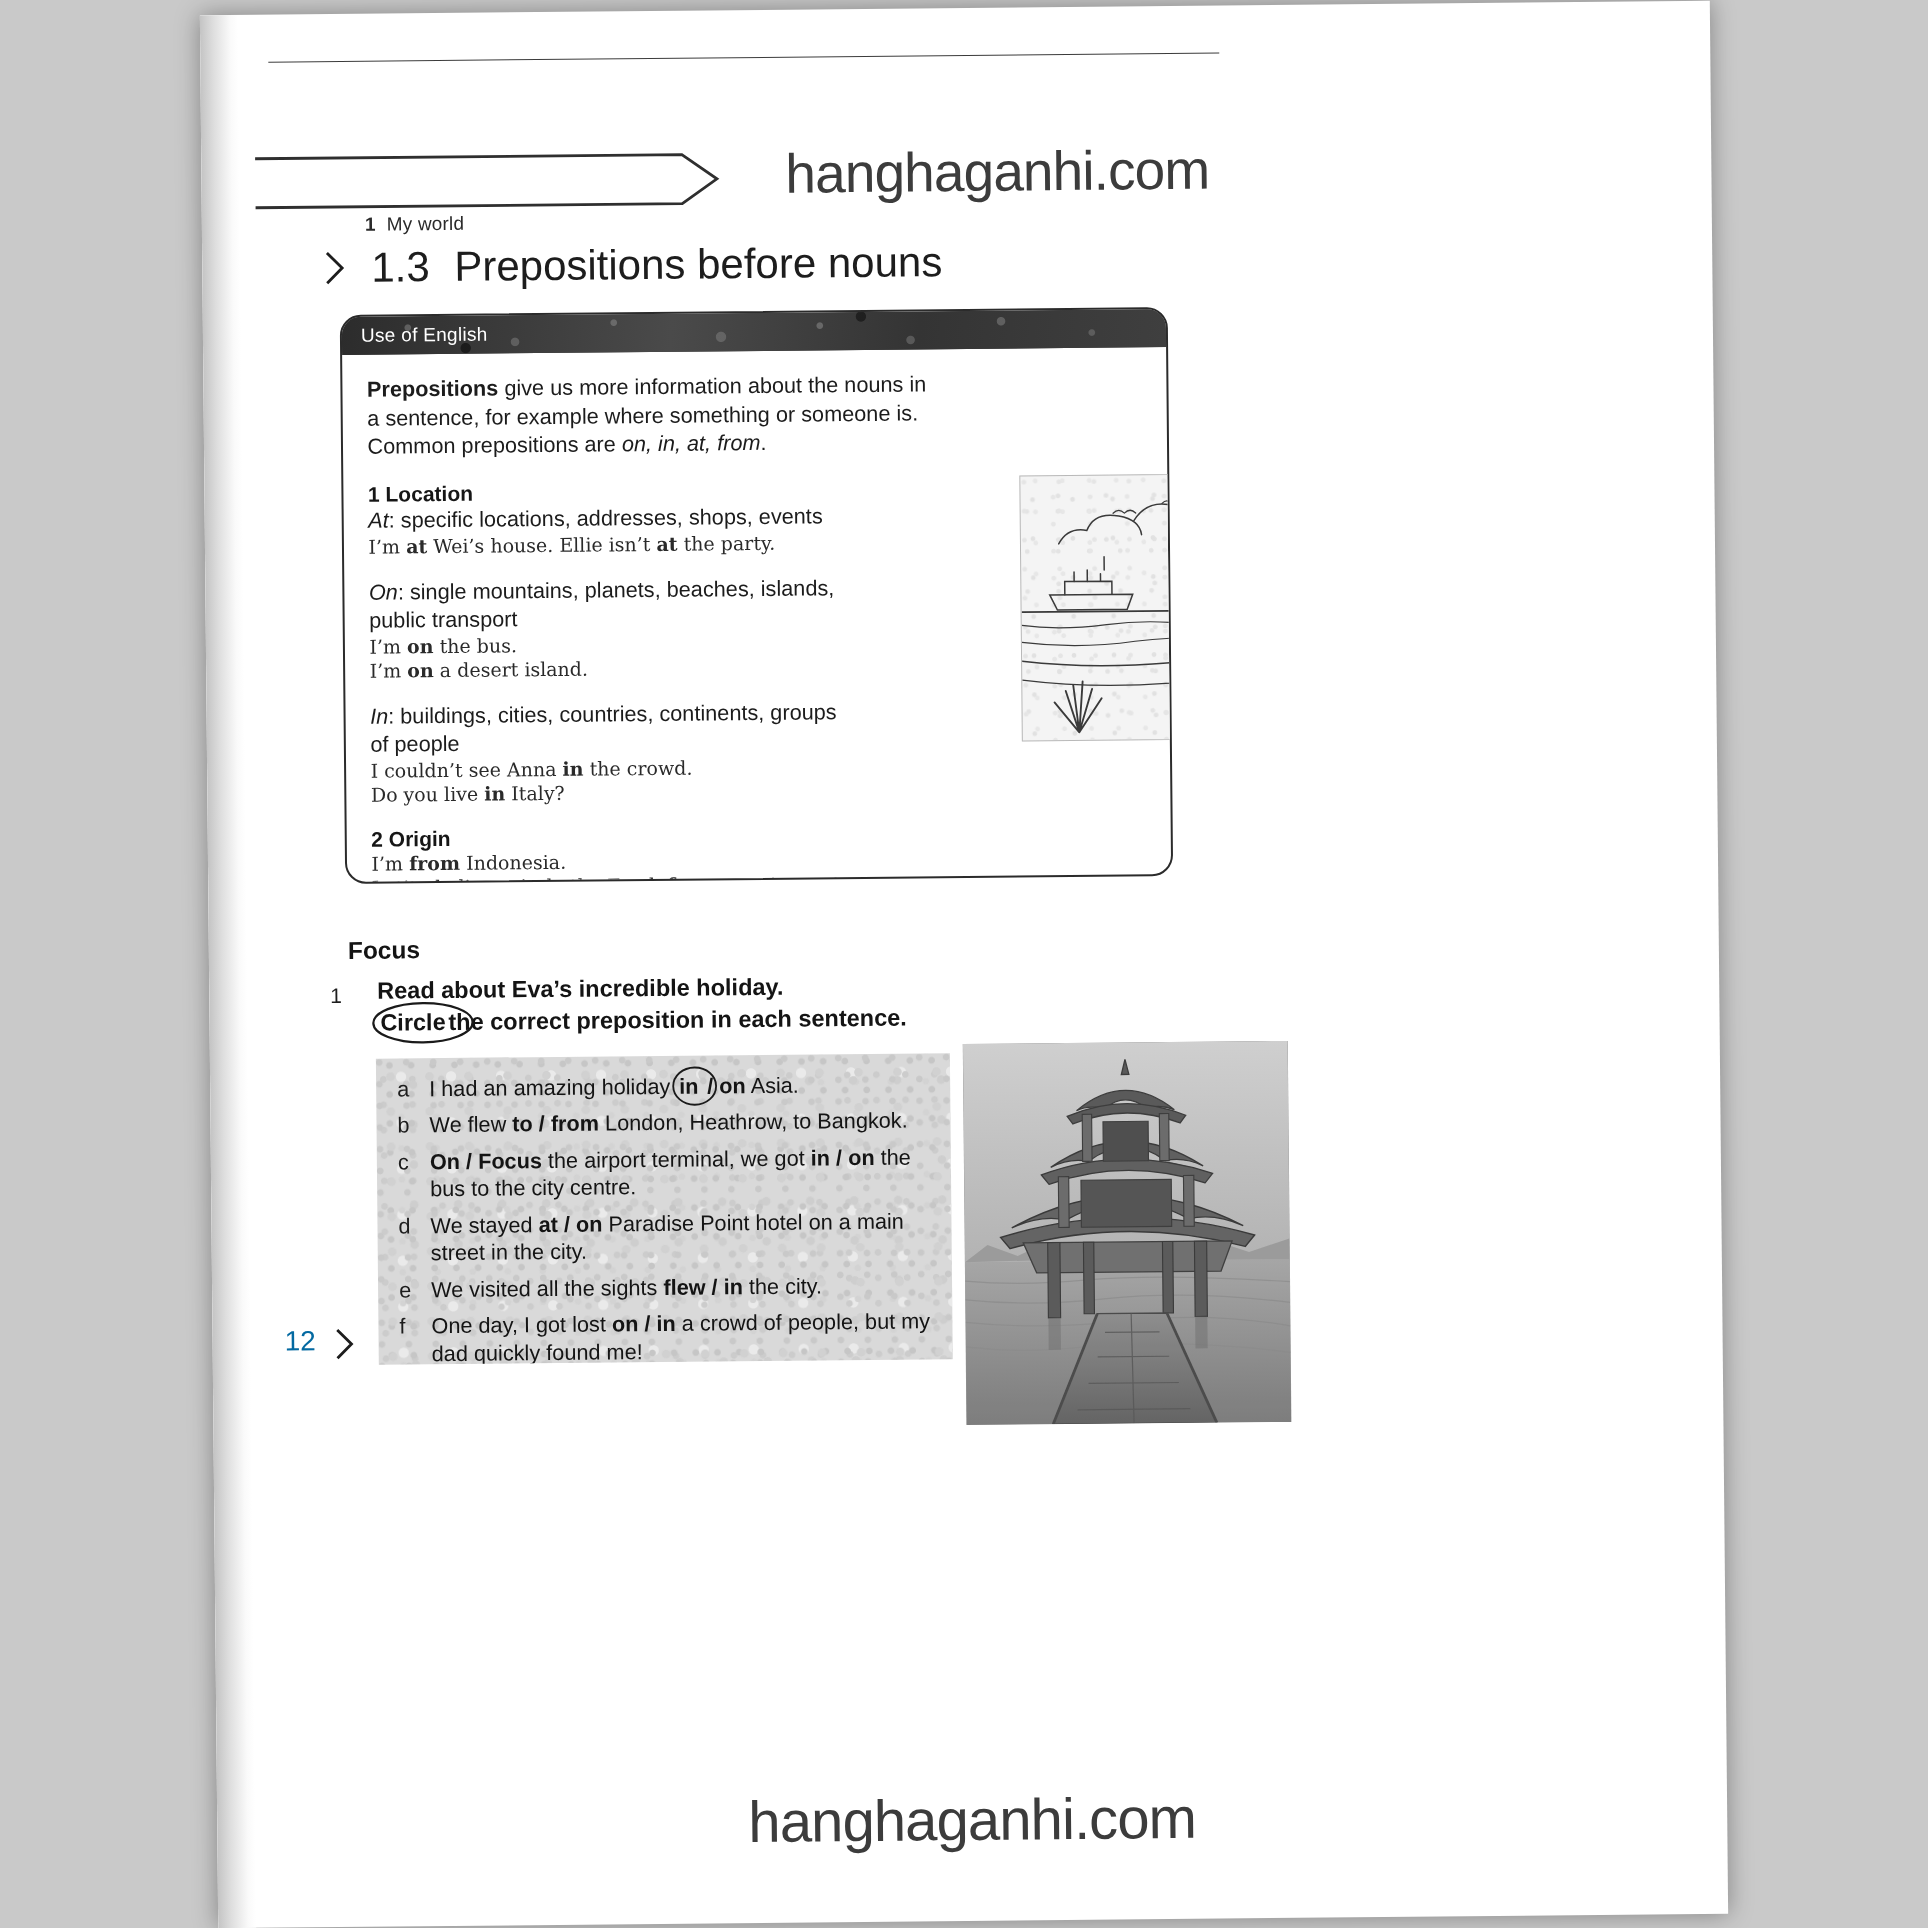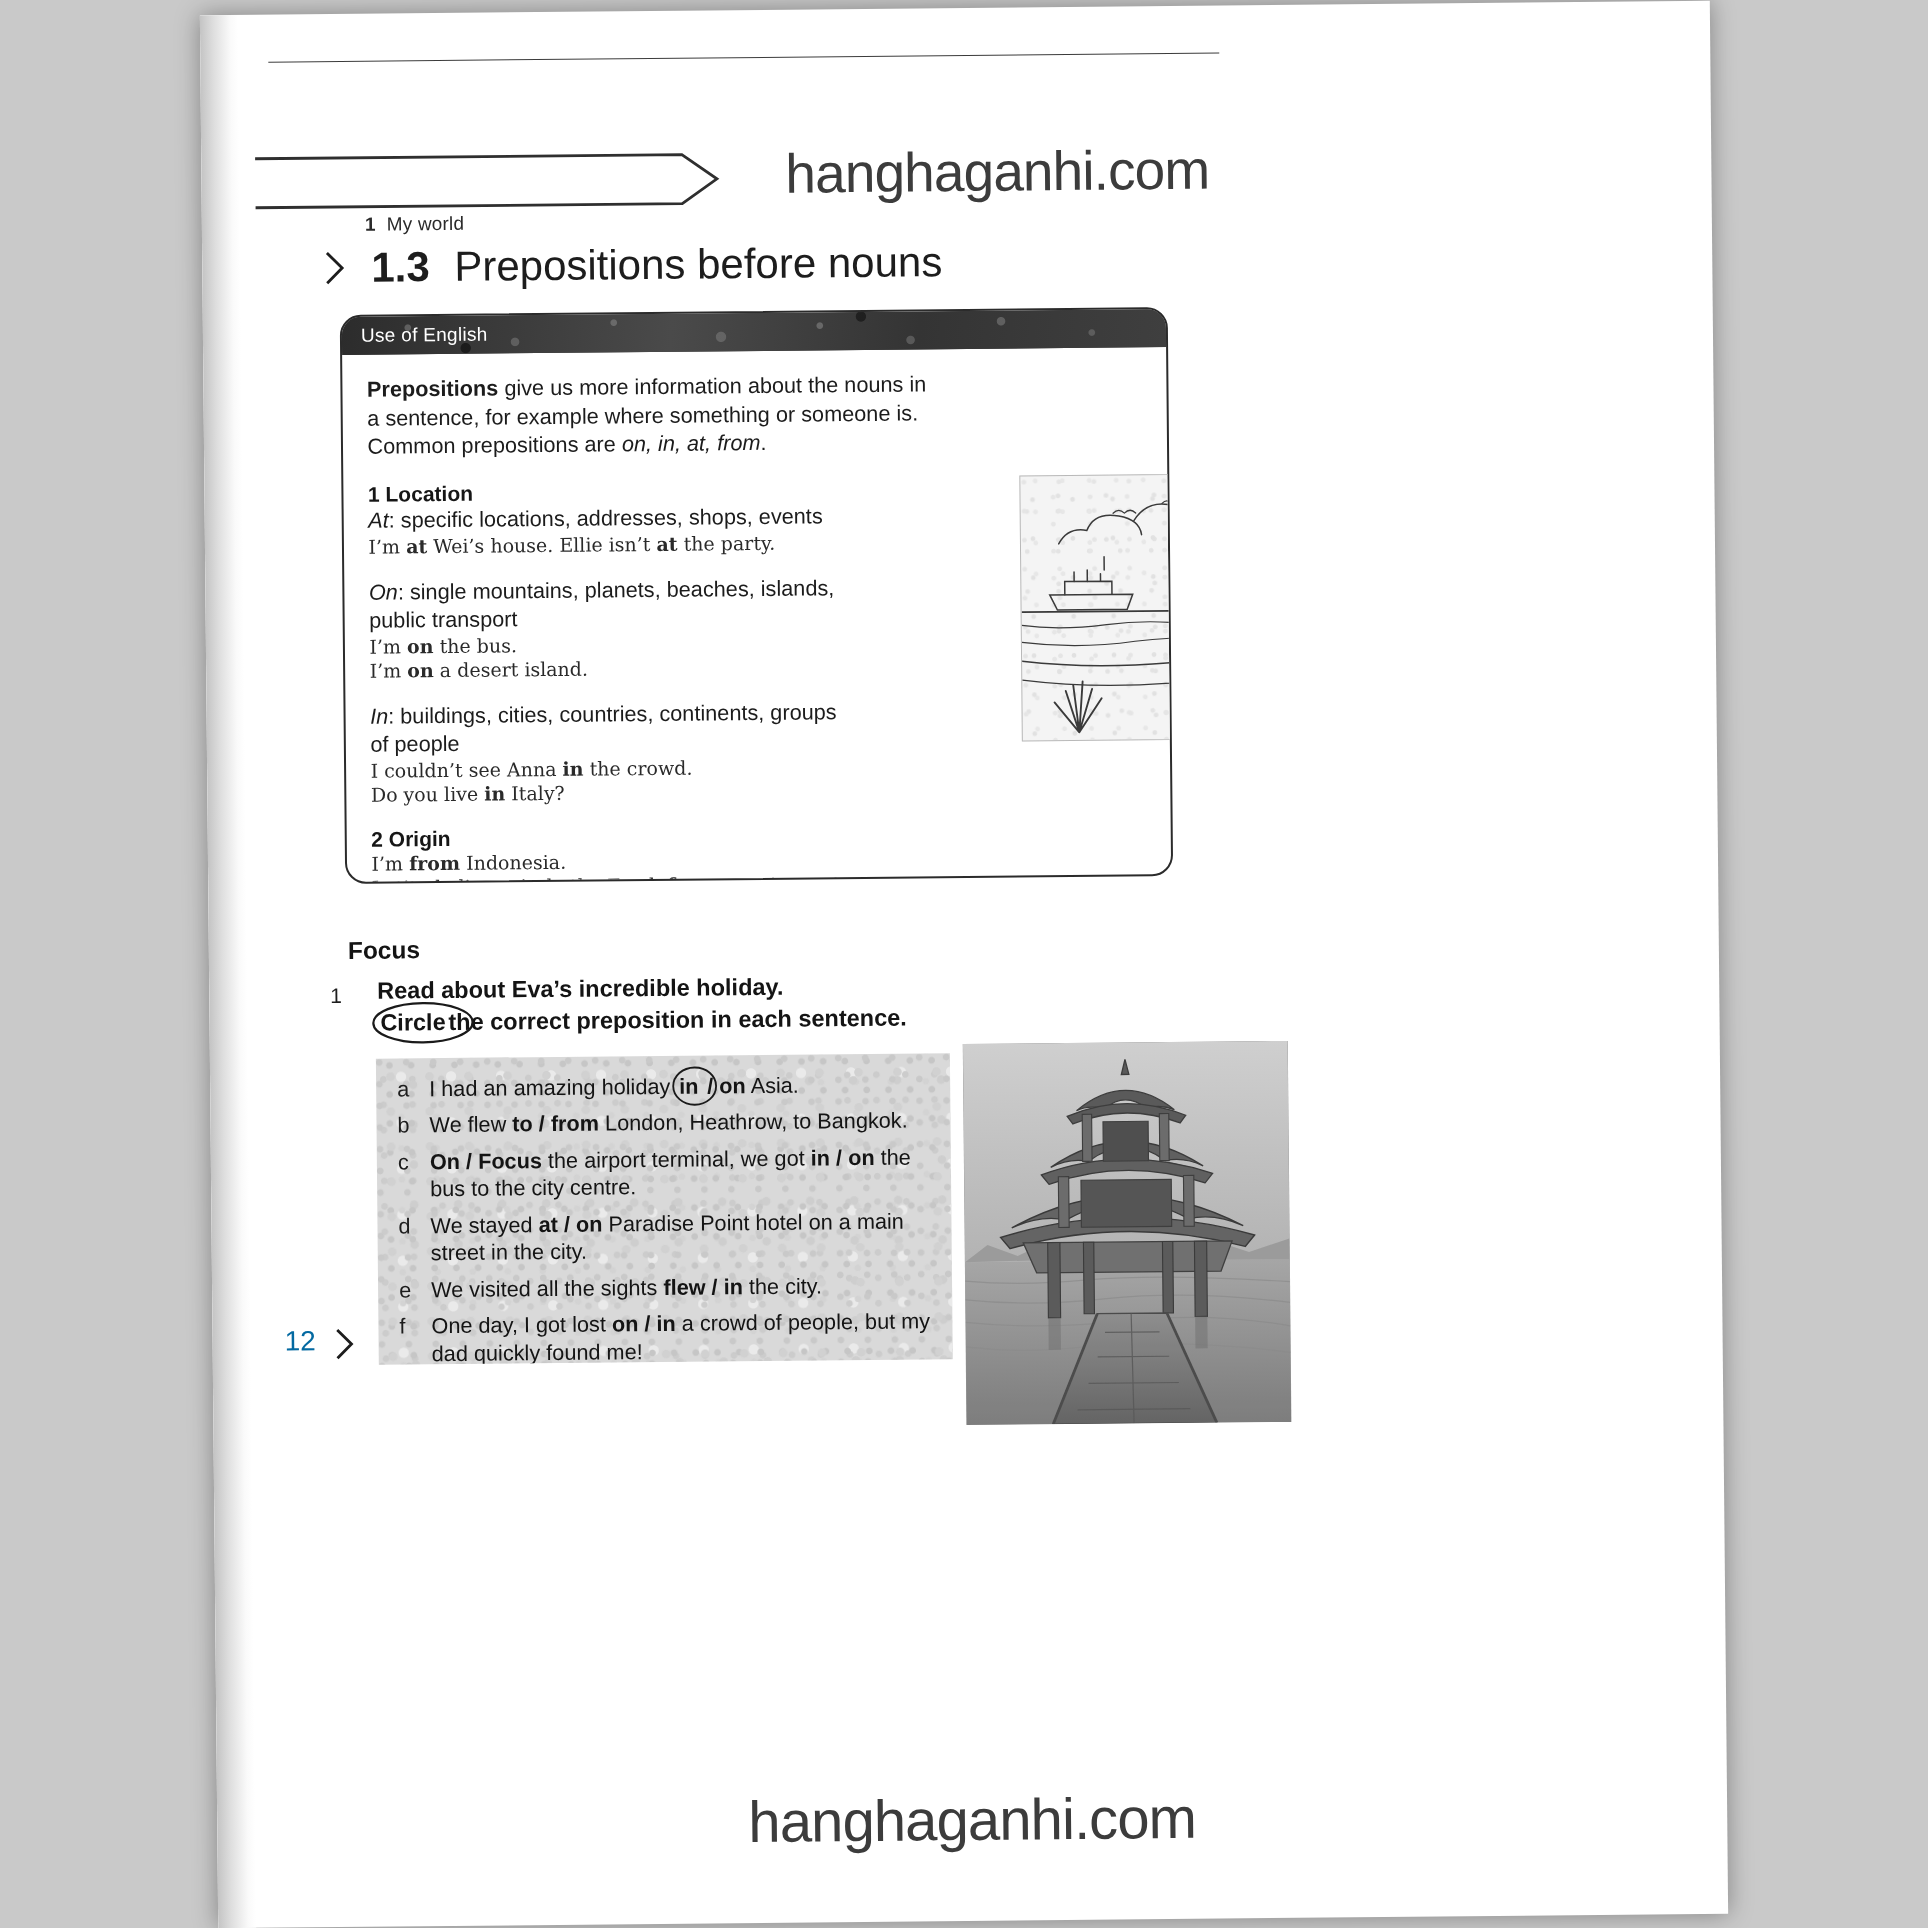--- a/index.html
+++ b/index.html
@@ -54,21 +54,21 @@
   }
   .wm-bottom{
     position:absolute;left:0;top:1778px;width:100%;
     text-align:center;
     font-size:58px;color:#3c3c3c;letter-spacing:-0.9px;font-weight:400;
   }
   .sec-chev{
     position:absolute;left:121px;top:235px;
     width:24.5px;height:34px;
   }
-  .sec-num{position:absolute;left:169px;top:230px;font-size:42px;color:#1d1d1d;font-weight:700;}
+  .sec-num{position:absolute;left:169px;top:230px;font-size:42px;color:#1d1d1d;font-weight:400;}
   .sec-name{position:absolute;left:252px;top:230px;font-size:42px;color:#1d1d1d;font-weight:400;white-space:nowrap;}
 
   
   .panel{
     position:absolute;left:137px;top:301px;width:824px;height:565px;
     border:2.8px solid #2b2b2b;border-radius:21px;
     background:#fff;overflow:hidden;
   }
   .panel-head{
     height:38px;position:relative;

